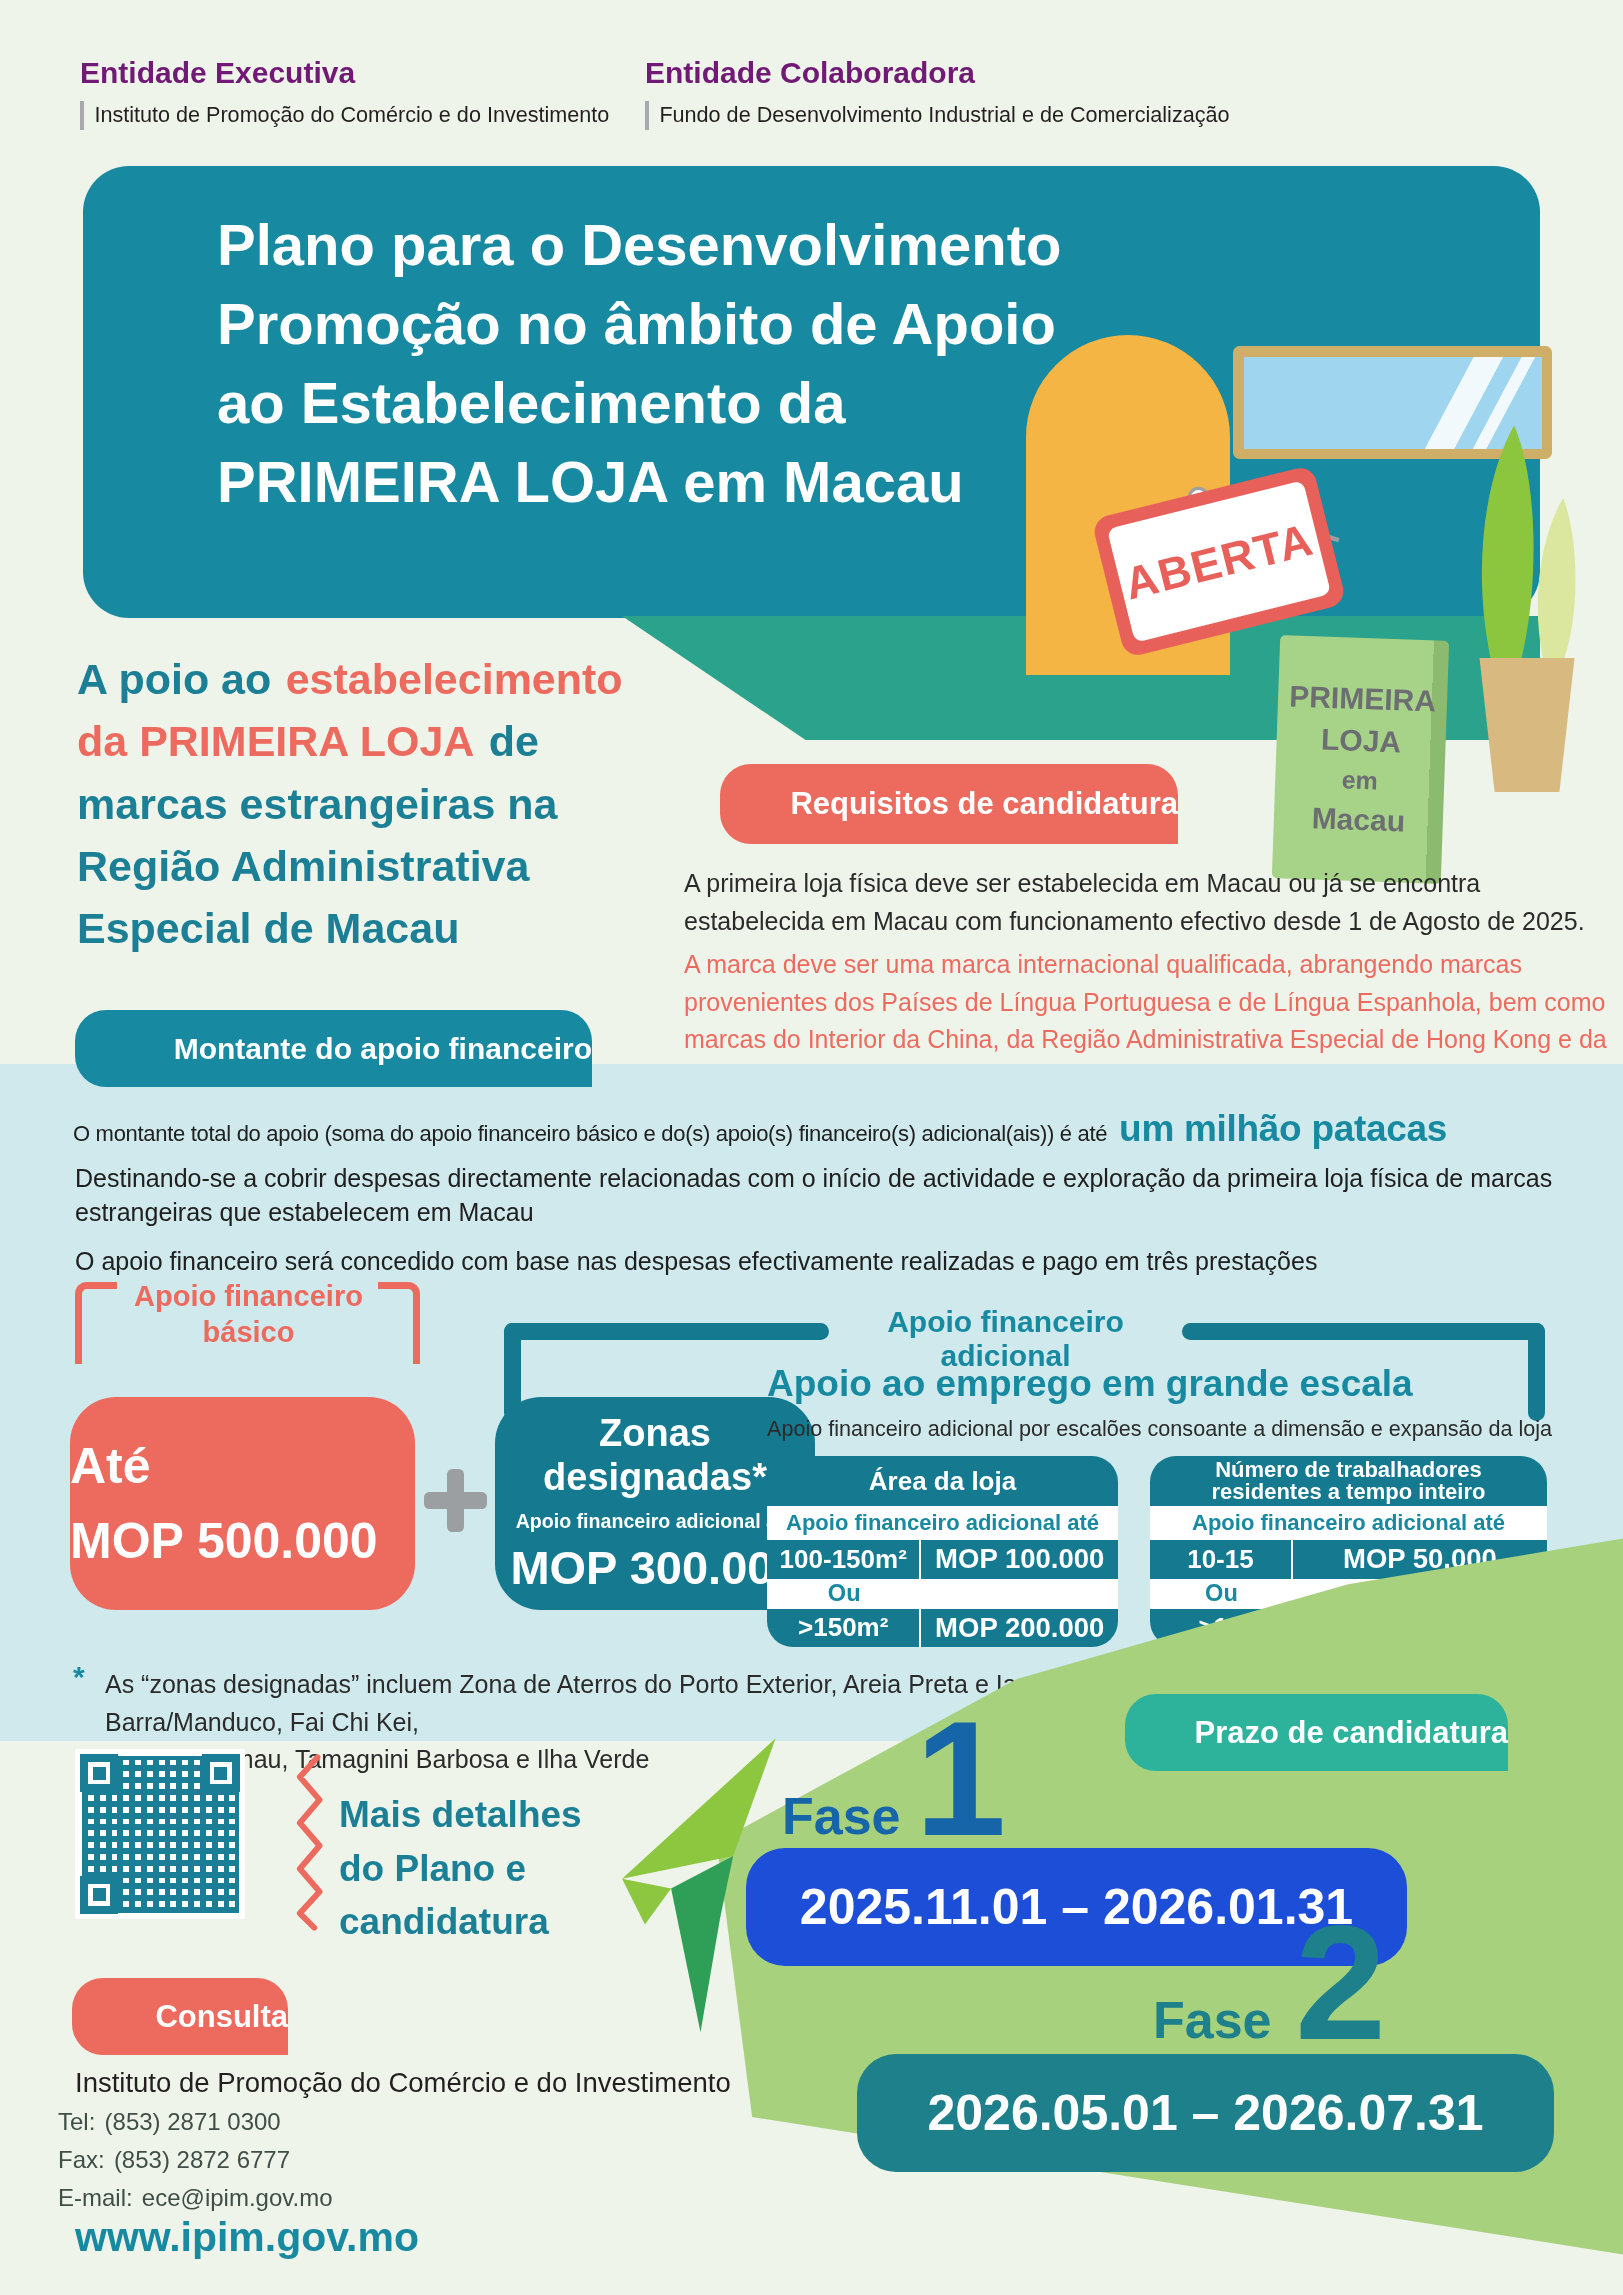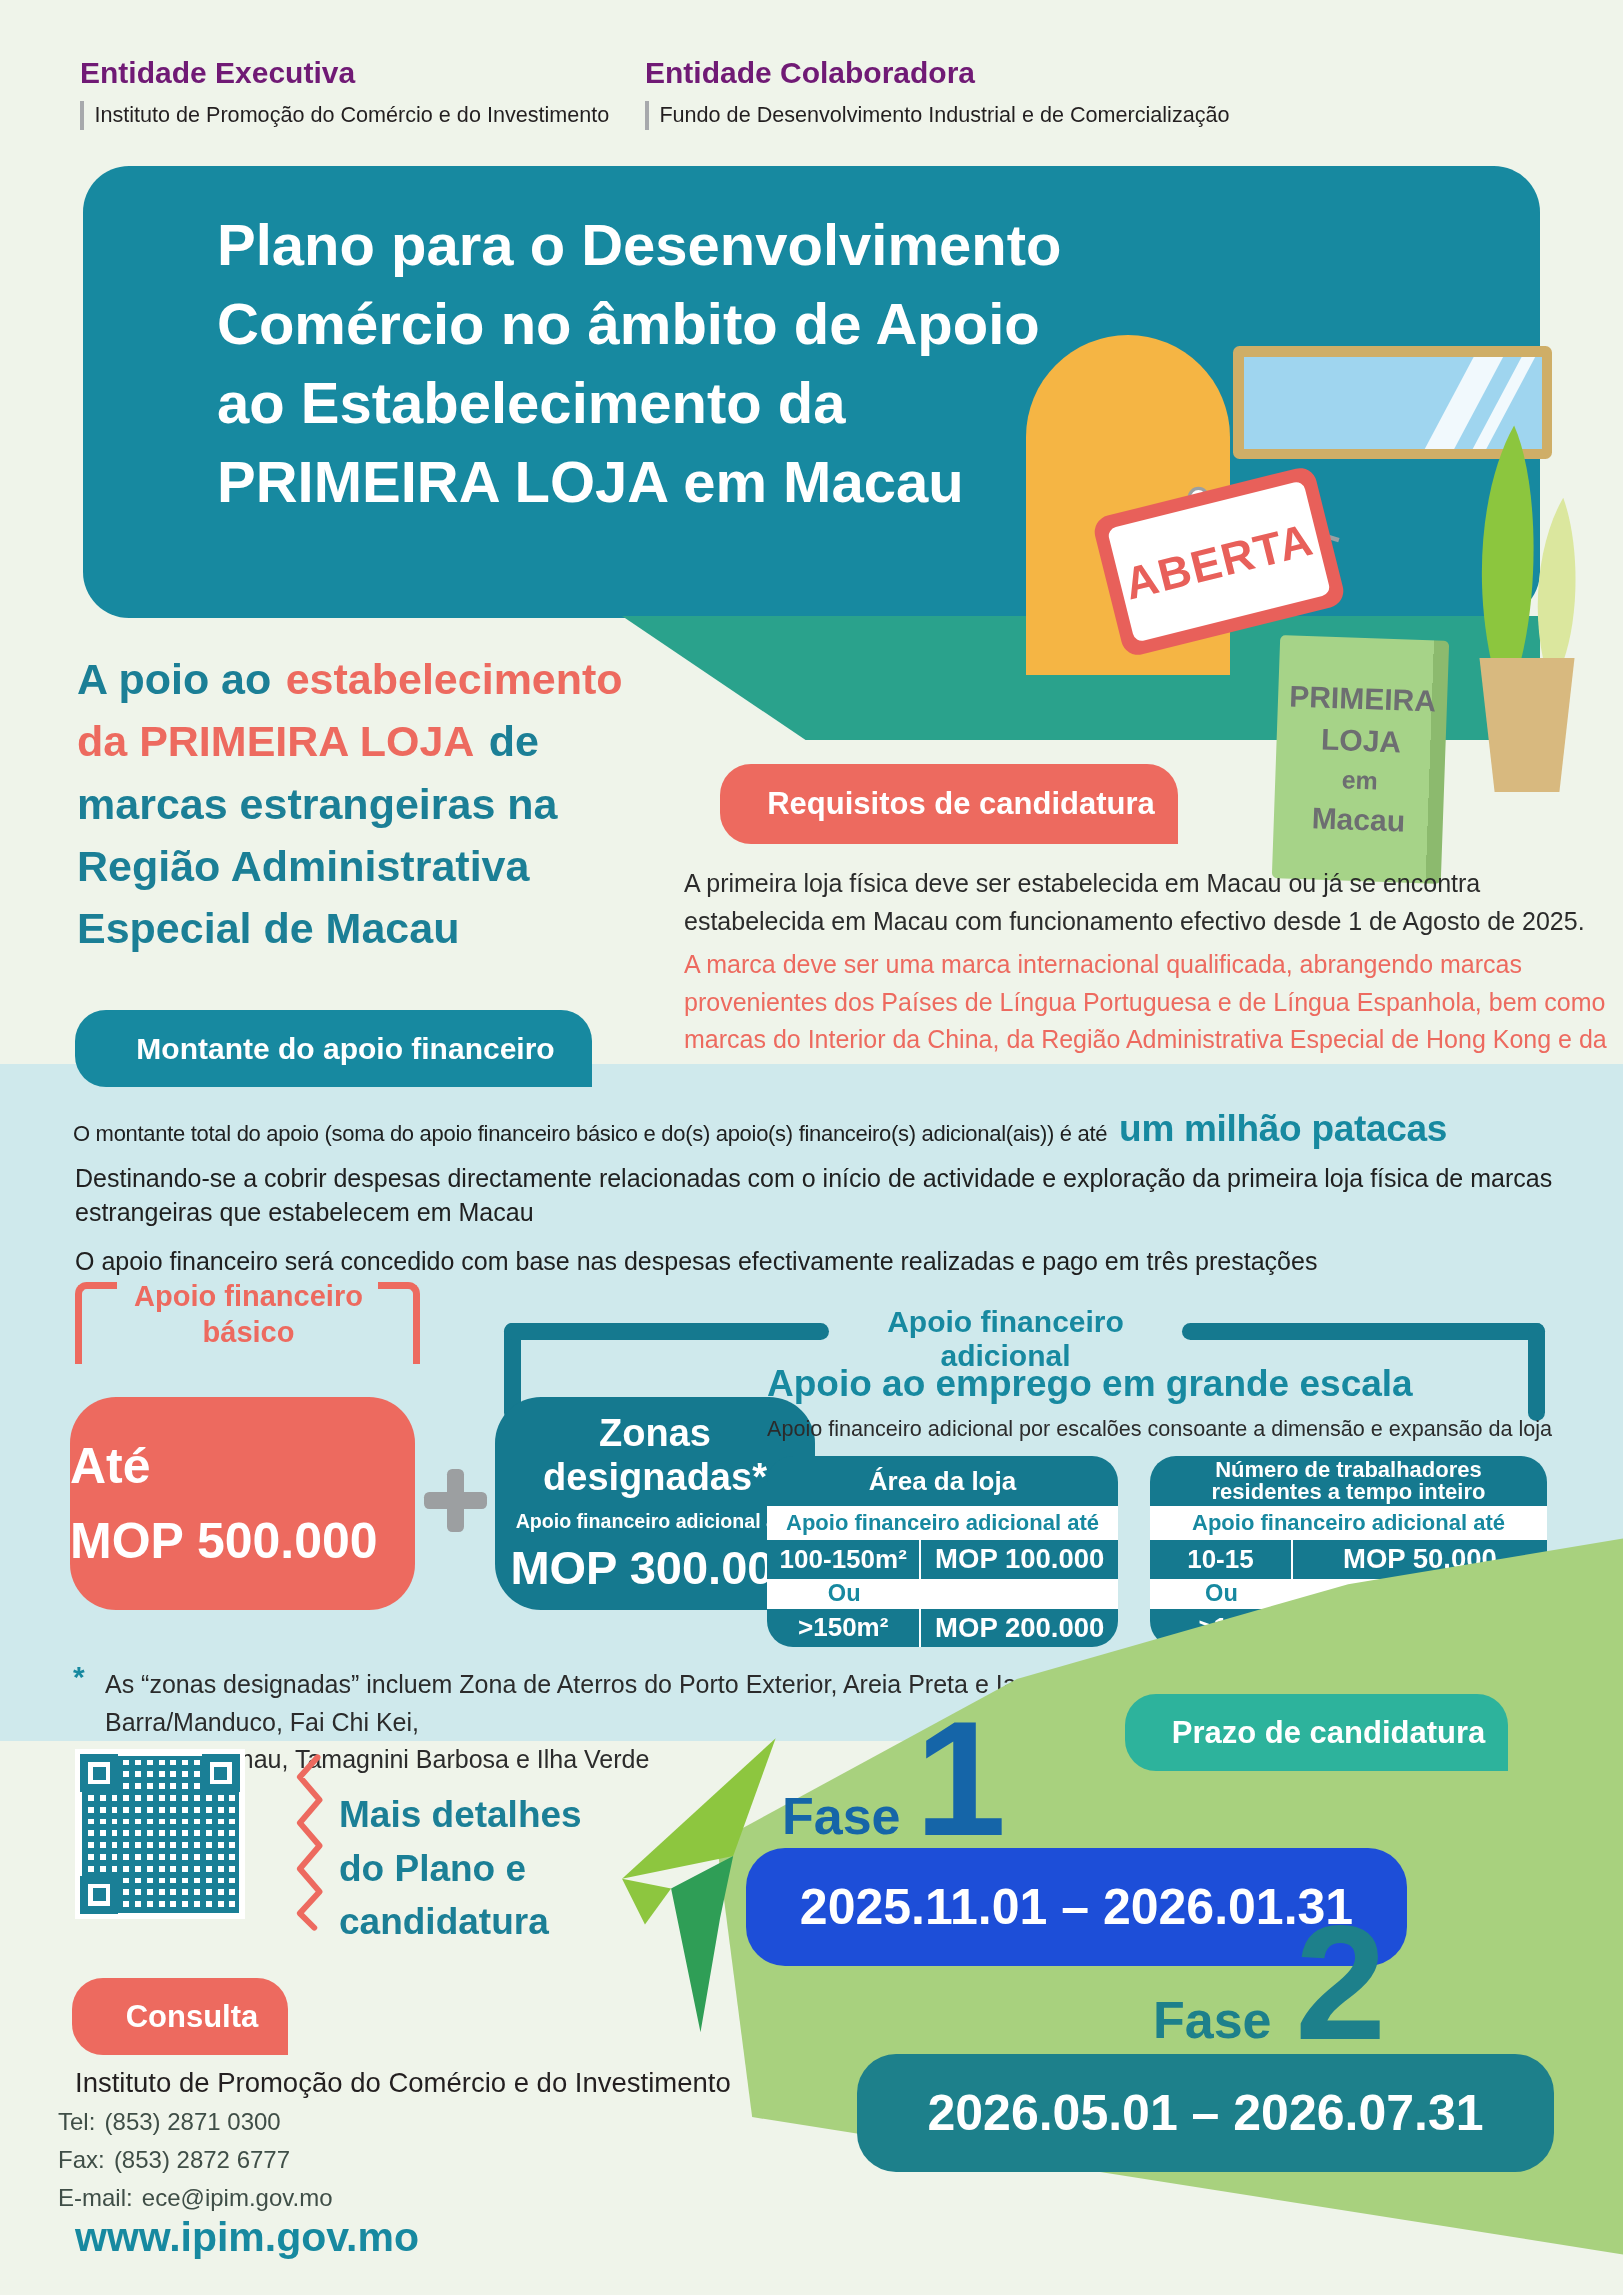--- a/index.html
+++ b/index.html
@@ -38,21 +38,21 @@
   #aberta .inner { position:absolute; inset:13px; background:#fff; border-radius:9.2px;
             display:flex; align-items:center; justify-content:center;
             color:#e8605a; font-weight:bold; font-size:45px; letter-spacing:1.3px; }
 
   
   #intro { left:77px; top:648px; font-size:43px; font-weight:bold; line-height:1.45; }
   #intro .row { display:flex; gap:14.4px; }
   .c-teal { color:#1b7f96; } .c-red { color:#ed6a5f; }
 
   
-  .pill { color:#fff; font-weight:bold; display:flex; align-items:center; justify-content:center;
+  .pill { color:#fff; font-weight:bold; display:flex; align-items:center; justify-content:flex-end;
           border-radius:31px 31px 0 31px;padding-left:24px; }
   #req-label   { left:720px; top:764px; width:458px; height:80px; background:#ed6a5f; font-size:31px; }
   #mont-label  { left:75px;  top:1010px; width:517px; height:77px; background:#1789a0; font-size:30px; }
   #prazo-label { left:1125px; top:1694px; width:383px; height:77px; background:#2db39c; font-size:31px; }
   #consulta-label { left:72px; top:1978px; width:216px; height:77px; background:#ed6a5f; font-size:31px; }
 
   #req-black { left:684px; top:865px; width:916px; font-size:25px; line-height:1.5; color:#2b2b2b; }
   #req-red   { left:684px; top:946px; width:929px; font-size:25px; line-height:1.5; color:#ed6a5f; }
 
   
@@ -193,21 +193,21 @@
     <line x1="95" y1="30" x2="310" y2="95" stroke="#9aa0a3" stroke-width="7"></line>
     <circle cx="95" cy="30" r="14" fill="#ffffff" stroke="#9aa0a3" stroke-width="5"></circle>
   </svg>
   <div id="aberta" class="abs">
     <div class="inner">
       <span>ABERTA</span>
     </div>
   </div>
   <div id="hero-title" class="abs">
     <div>Plano para o Desenvolvimento</div>
-    <div>Comércio no âmbito de Apoio</div>
+    <div>Promoção no âmbito de Apoio</div>
     <div>ao Estabelecimento da</div>
     <div>PRIMEIRA LOJA em Macau</div>
   </div>
 
   <div id="intro" class="abs">
     <div class="row">
       <span class="c-teal">A poio ao</span>
       <span class="c-red">estabelecimento</span>
     </div>
     <div class="row">

